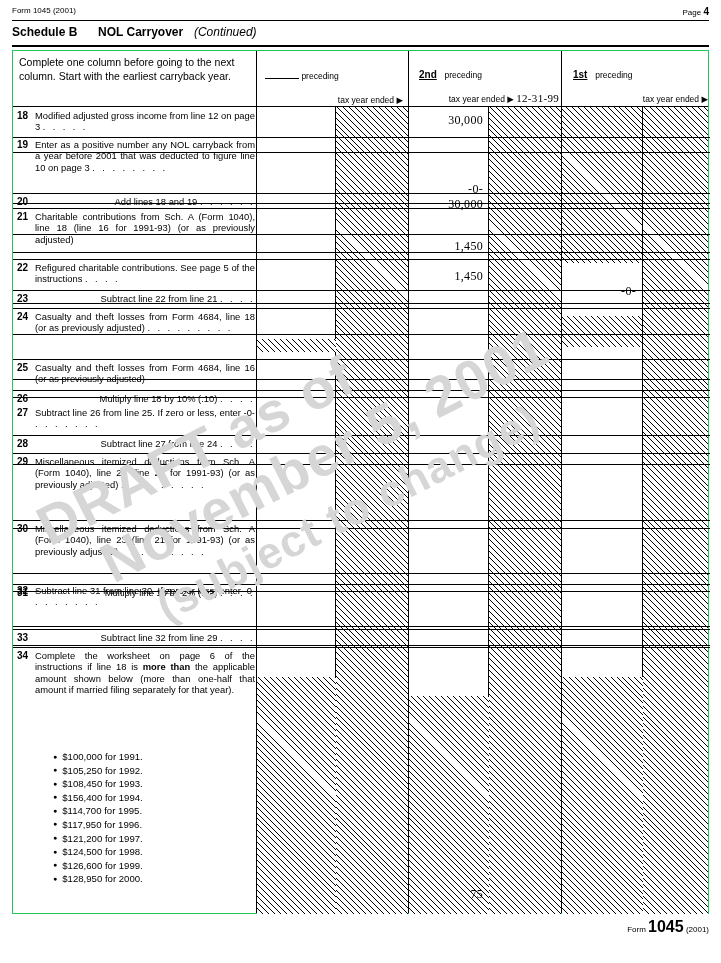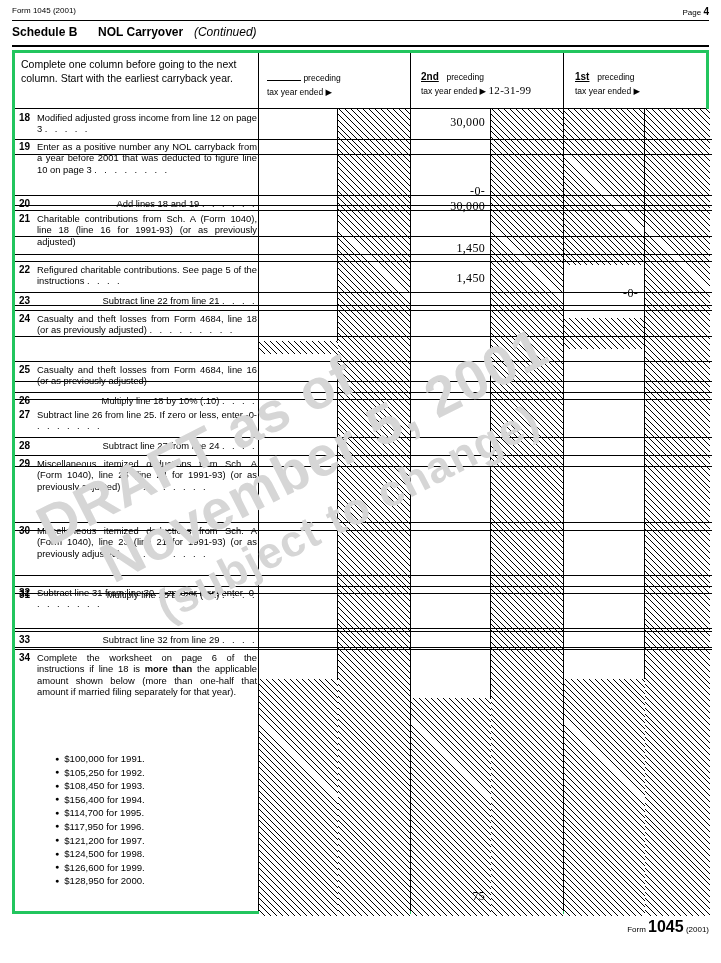--- a/index.html
+++ b/index.html
@@ -80,21 +80,21 @@
     background: #000;
   }
 
   
   .table {
     position: absolute;
     left: 12px;
     top: 50px;
     width: 697px;
     height: 864px;
-    border: 3px solid #22c55e;
+    border: 1px solid #22c55e;
     box-sizing: border-box;
   }
 
   
   .vline {
     position: absolute;
     top: 0;
     bottom: 0;
     width: 1px;
     background: #000;
@@ -139,22 +139,23 @@
     vertical-align: baseline;
   }
   .colgroup .line-blank {
     display: inline-block;
     width: 34px;
     border-bottom: 1px solid #000;
     height: 9px;
     vertical-align: baseline;
   }
   .colgroup .row2 {
-    margin-top: 2px;
+    margin-top: 12px;
     font-size: 8.5px;
+    text-align: right;
   }
   .colgroup .date {
     font-family: "Liberation Serif", serif;
     font-size: 11px;
     letter-spacing: 0.3px;
   }
 
   
   .desc-col {
     position: absolute;

